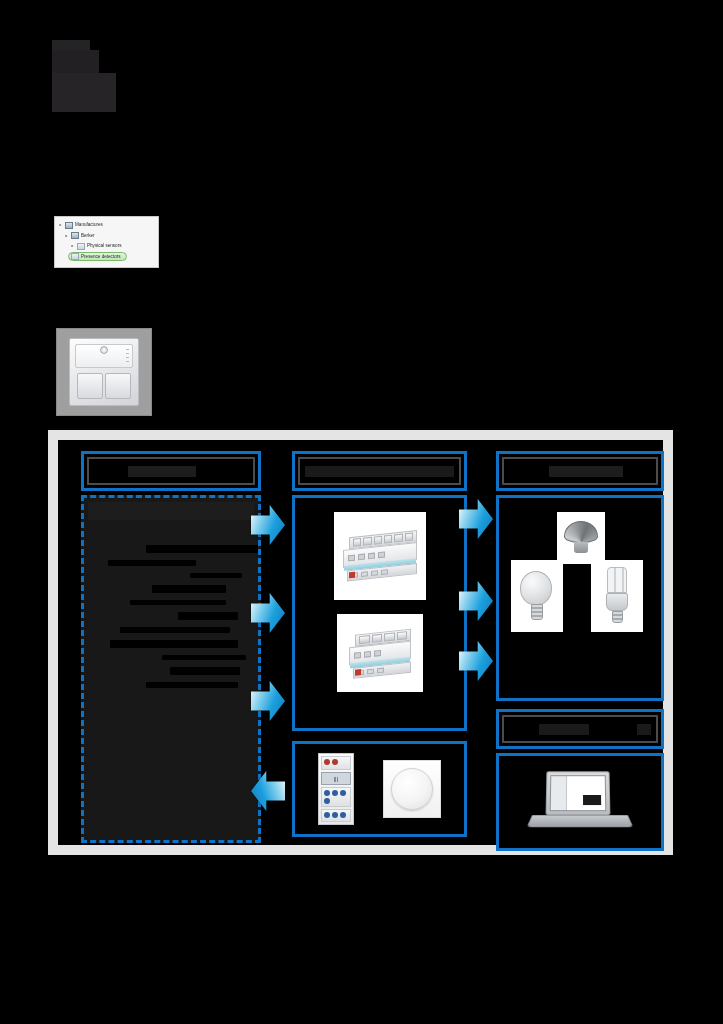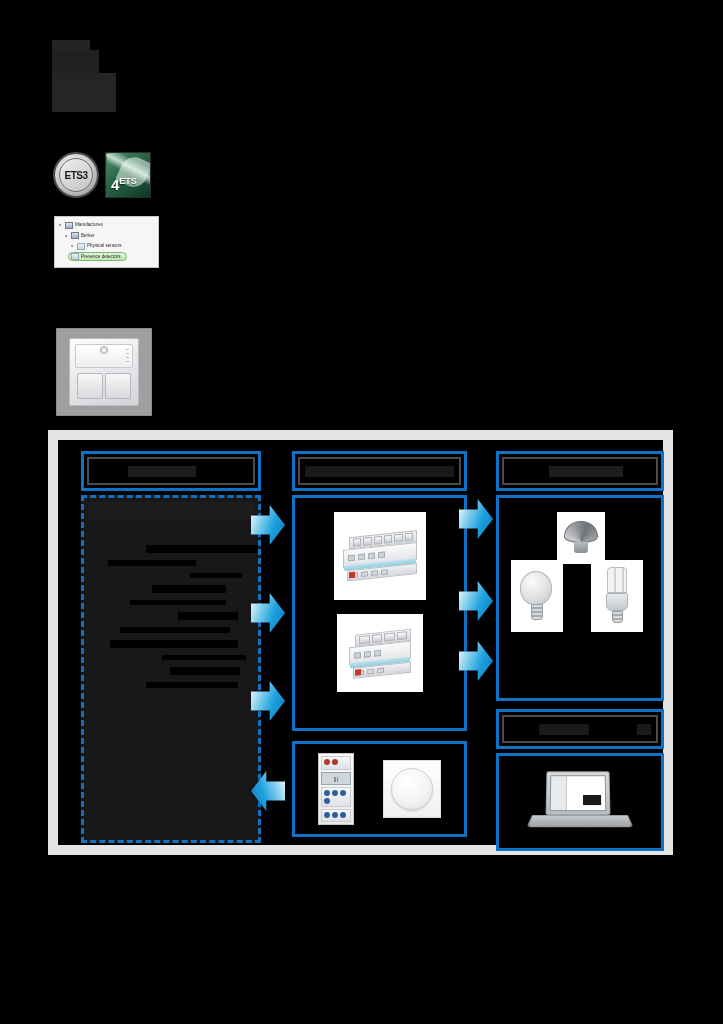--- a/index.html
+++ b/index.html
@@ -384,32 +384,20 @@
 <body>
 
 <div id="page">
 
   <div class="doc-icon">
     <div class="sheet-a"></div>
     <div class="sheet-b"></div>
     <div class="sheet-c"></div>
   </div>
 
-  <div class="logo-row">
-    <div class="ets3">
-      <div class="ets3-inner">ETS3</div>
-    </div>
-    <div class="ets4">
-      <div class="swoosh"></div>
-      <div class="swoosh2"></div>
-      <div class="ets4-label">
-        <span>4</span><small>ETS</small>
-      </div>
-    </div>
-  </div>
 
   <div class="tree">
     <div class="t-row">
       <span class="t-arrow">▸</span>
       <span class="t-box"></span>
       <span>Manufactures</span>
     </div>
     <div class="t-row" style="padding-left:6px">
       <span class="t-arrow">▸</span>
       <span class="t-box"></span>

